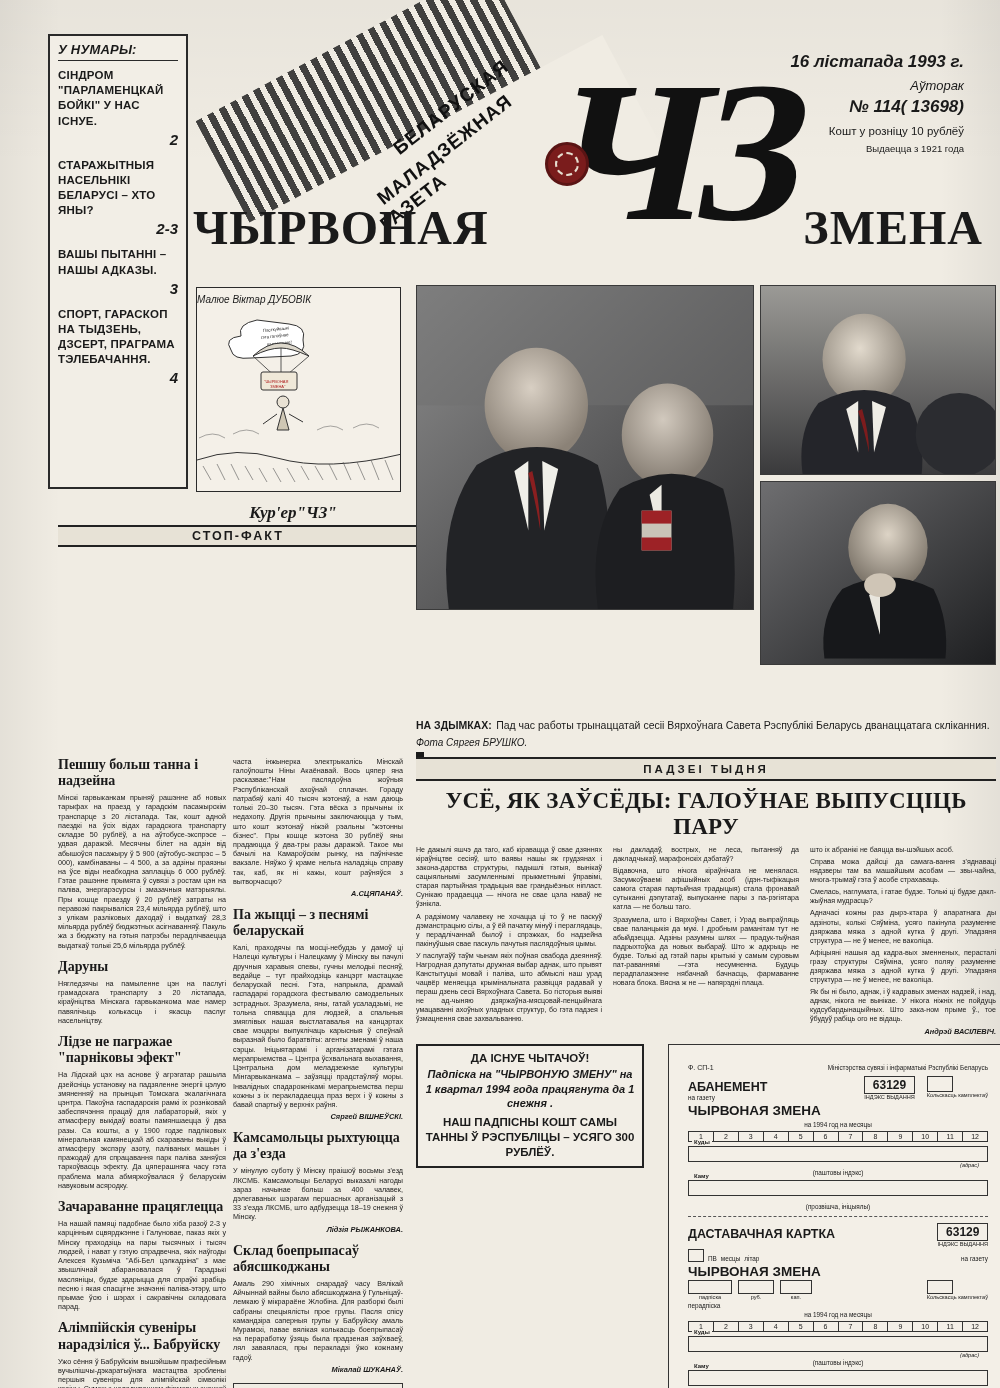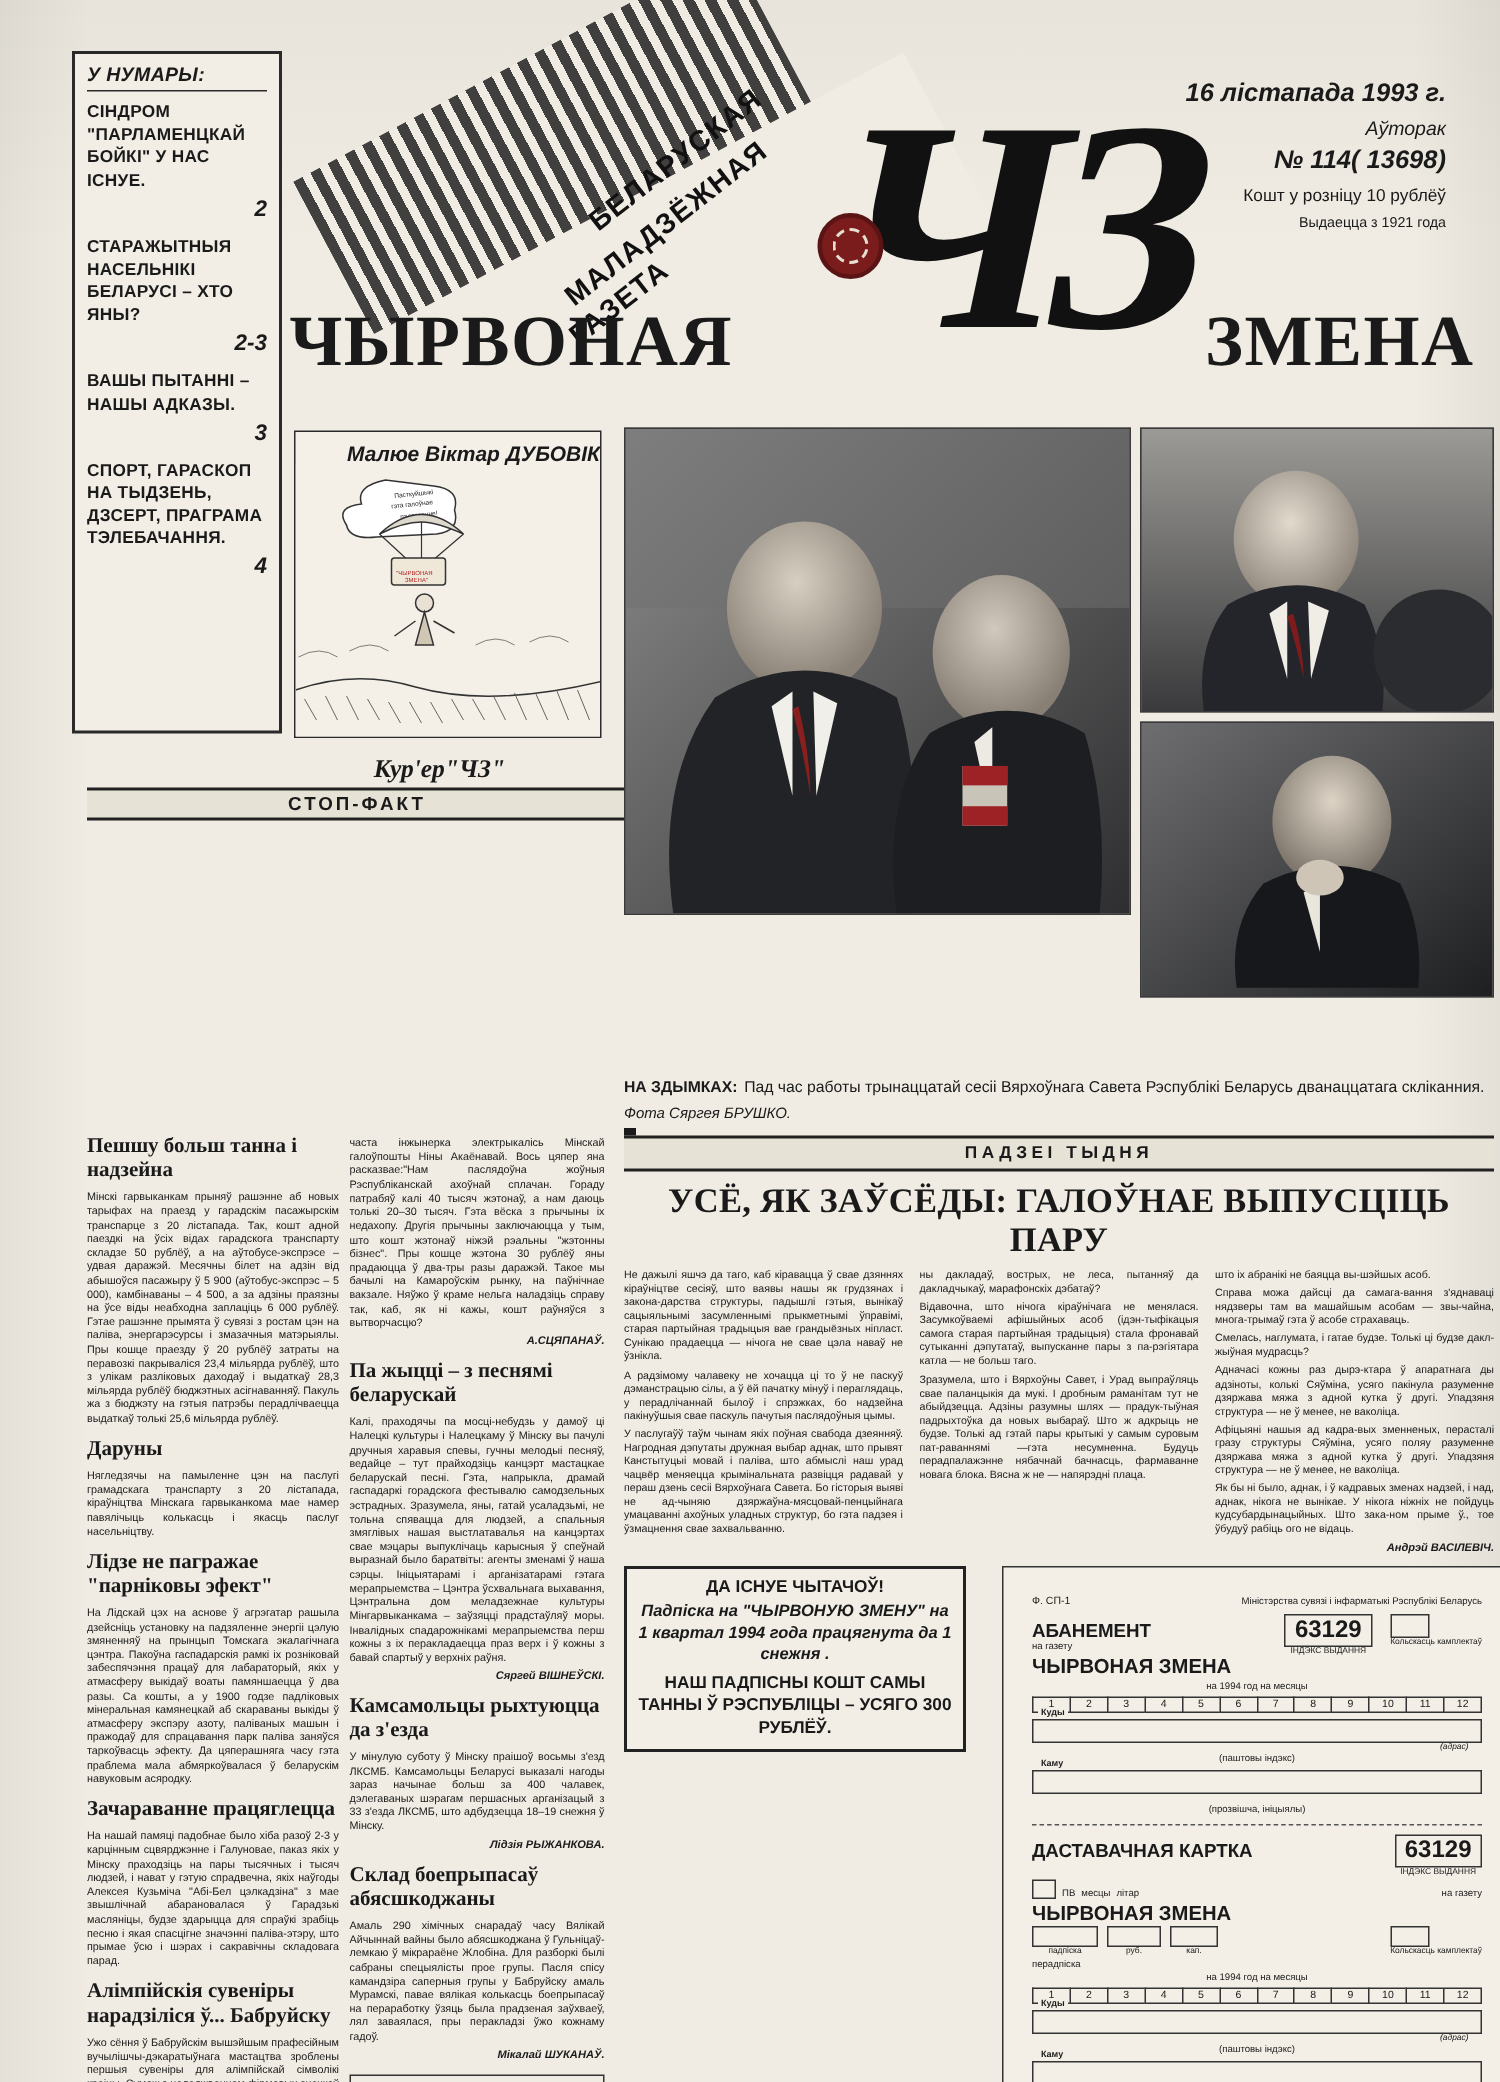--- a/index.html
+++ b/index.html
@@ -84,21 +84,21 @@
   .issue-no { font-style:italic; font-weight:bold; font-size:17px; margin-top:4px; }
   .issue-price { font-size:11.5px; margin-top:8px; }
   .issue-since { font-size:9.5px; margin-top:6px; }
 
   
   .midrow { position:relative; height:480px; margin-top:6px; }
   .cartoon {
     position:absolute; left:178px; top:12px; width:205px; height:205px;
     border:1px solid #2a2a2a; background:#f4f0e8; overflow:hidden;
   }
-  .cartoon-title { font-style:italic; font-weight:bold; font-size:14px; text-align:right; padding-top:6px; }
+  .cartoon-title { font-style:italic; font-weight:normal; font-size:10px; text-align:left; padding-top:6px; }
   .c-svg { position:absolute; left:0; top:22px; }
 
   .kuryer { position:absolute; left:150px; top:228px; width:250px; text-align:center;
             font-style:italic; font-weight:bold; font-size:17px; font-family:"Liberation Serif", serif;}
   .stopfact {
     position:absolute; left:40px; top:250px; width:360px;
     border-top:2px solid #222; border-bottom:2px solid #222;
     text-align:center; font-weight:bold; font-size:12.5px; letter-spacing:2px; padding:2px 0;
     background:#e7e2d6;
   }
@@ -151,21 +151,21 @@
   }
   .ad-left .l1 { font-weight:bold; font-size:11.5px; }
   .ad-left .l2 { font-style:italic; font-weight:bold; font-size:11px; margin-top:3px; line-height:1.3;}
   .ad-left .l3 { font-weight:bold; font-size:11.5px; margin-top:5px; line-height:1.3;}
 
   .subbox { position:absolute; left:252px; top:0; width:340px; border:1px solid #333; padding:19px; background:#f3efe7;}
   .sb-top { font-size:7px; }
   .sb-ministry { font-size:6.4px; text-align:right; line-height:1.25; }
   .sb-title { font-weight:bold; font-size:12.5px; margin-top:4px; }
   .sb-paper { font-weight:bold; font-size:13.5px; margin:2px 0 1px 0; }
-  .sb-code { border:1px solid #333; font-weight:bold; font-size:16px; padding:1px 6px; }
+  .sb-code { border:1px solid #333; font-weight:bold; font-size:12px; padding:1px 6px; }
   .sb-codelbl { font-size:5.6px; text-align:center; }
   .flexrow { display:flex; align-items:flex-start; gap:6px; }
   .months { display:flex; margin-top:3px; }
   .months div { flex:1; border:1px solid #333; border-right:none; text-align:center; font-size:7px; padding:1px 0; }
   .months div:last-child { border-right:1px solid #333; }
   .fieldline { border:1px solid #333; height:16px; margin-top:4px; position:relative; }
   .fieldline span { position:absolute; left:3px; top:-8px; background:#f3efe7; font-size:6px; padding:0 2px; font-weight:bold;}
   .fieldline .hint { left:auto; right:6px; top:auto; bottom:-7px; background:#f3efe7; font-size:5.6px; font-weight:normal; font-style:italic;}
   .yearline { font-size:6.4px; text-align:center; margin-top:2px; }
   .divider-dash { border-top:1px dashed #555; margin:6px 0; }

